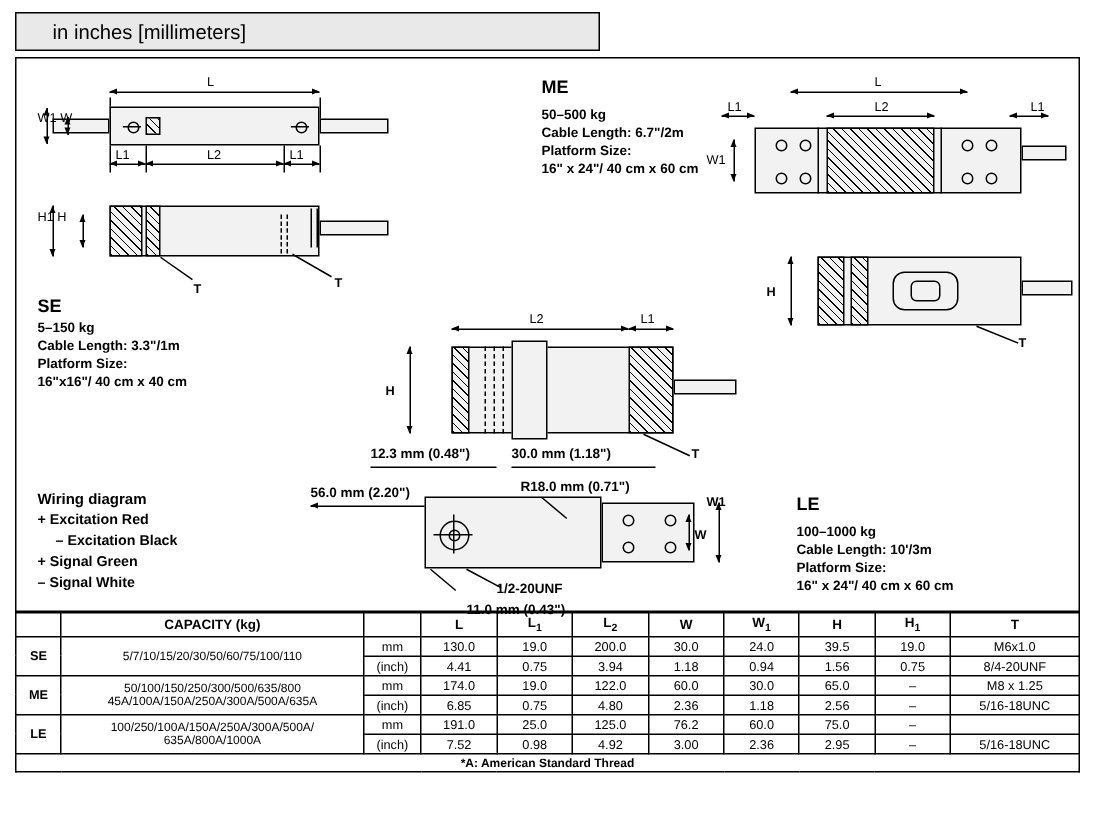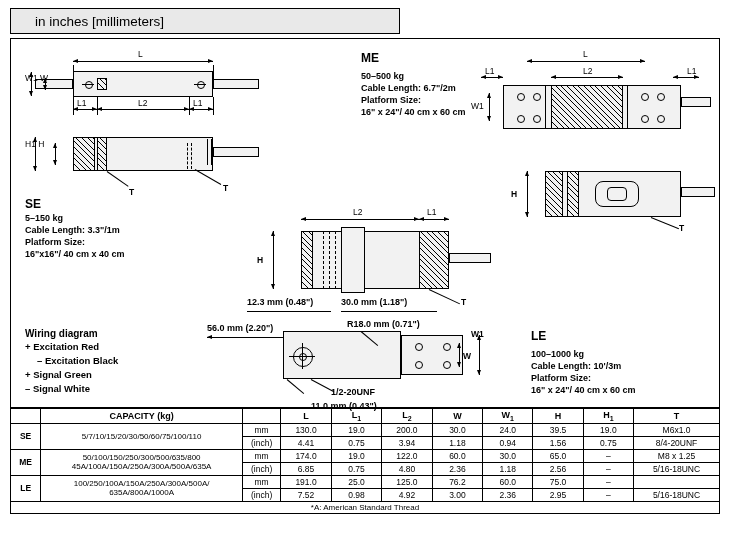--- a/index.html
+++ b/index.html
@@ -42,21 +42,21 @@
 
   
   table.spec{position:absolute;left:10px;top:408px;width:710px;border-collapse:collapse;font-size:8.5px;}
   table.spec td,table.spec th{border:1px solid #000;padding:1px 2px;text-align:center;vertical-align:middle;}
   table.spec th{font-weight:bold;font-size:9px;}
   .cap-col{width:200px;}
   .mod-col{width:26px;font-weight:bold;}
   .unit-col{width:34px;}
   .val-col{width:47px;}
   .t-col{width:84px;}
-  .footnote{font-size:8px;font-weight:normal;}
+  .footnote{font-size:8px;font-weight:bold;}
   .capcell{font-size:8px;line-height:1.2;}
   .sup{font-size:7px;vertical-align:sub;}
 </style>
 </head>
 <body>
 
 <div class="page">
 
   <div class="hdr">
     <span class="t2">in inches [millimeters]</span>

